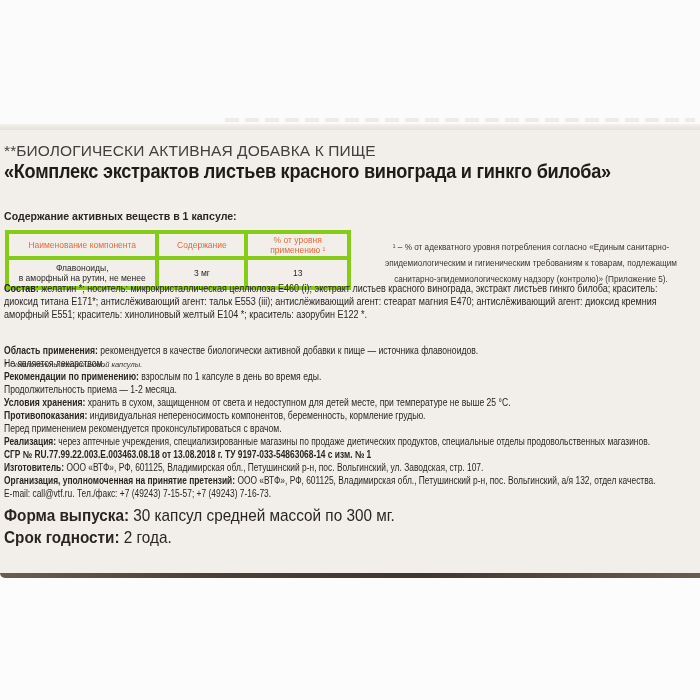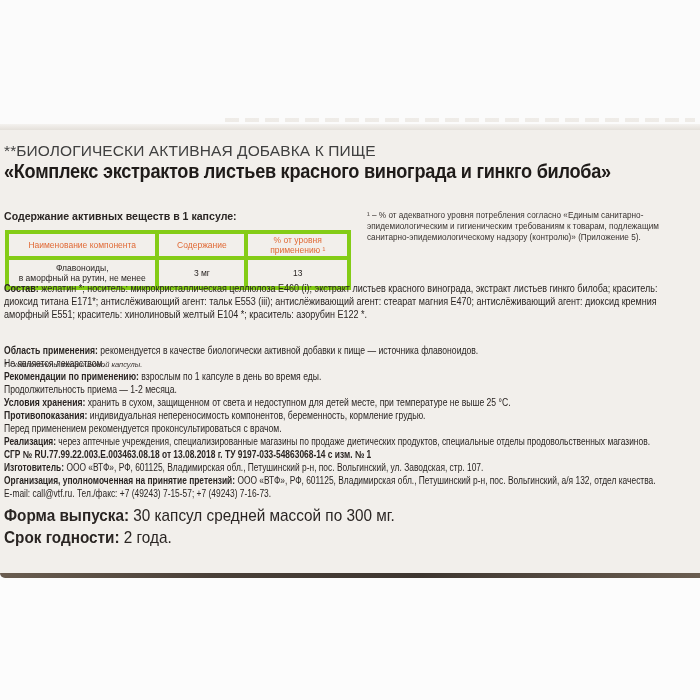--- a/index.html
+++ b/index.html
@@ -47,22 +47,22 @@
   table.nutr {
     position:absolute; left:5px; top:230px; width:346px;
     border-collapse:collapse; font-size:8.5px; color:#2a2523;
   }
   table.nutr td, table.nutr th {
     border:4px solid #84cc16; text-align:center; padding:1px 2px;
   }
   table.nutr th { color:#e06a36; font-weight:normal; height:12px; }
   table.nutr td { height:24px; line-height:10px; }
   .footnote {
-    position:absolute; left:367px; top:210px; width:328px; font-size:8.2px;
-    line-height:11px; color:#3a3431;
+    position:absolute; left:367px; top:240px; width:328px; font-size:8.2px;
+    line-height:16px; color:#3a3431;text-align:center;
   }
   .para {
     position:absolute; left:4px; font-size:10px; line-height:12.5px;
     color:#2a2523; white-space:nowrap;
     transform-origin:left; 
   }
   .para b { font-weight:bold; }
   .small-italic {
     position:absolute; left:4px; top:340px; font-size:7.5px; font-style:italic; color:#3a3431;
   }

